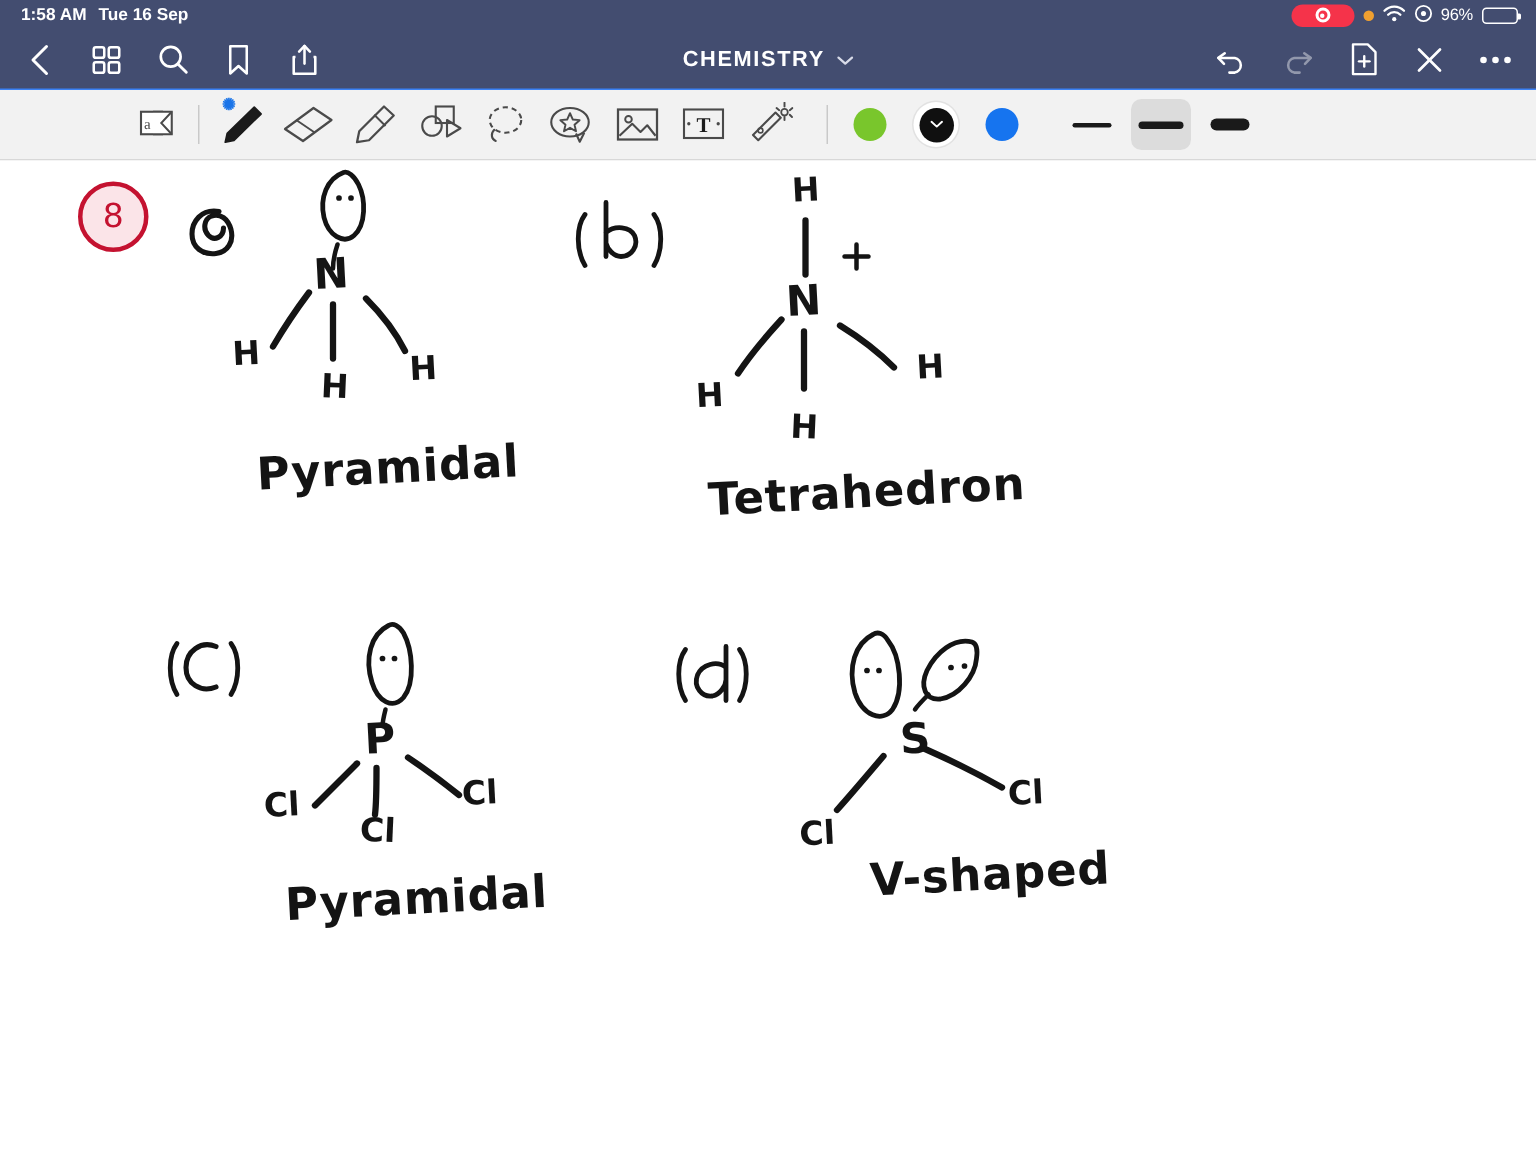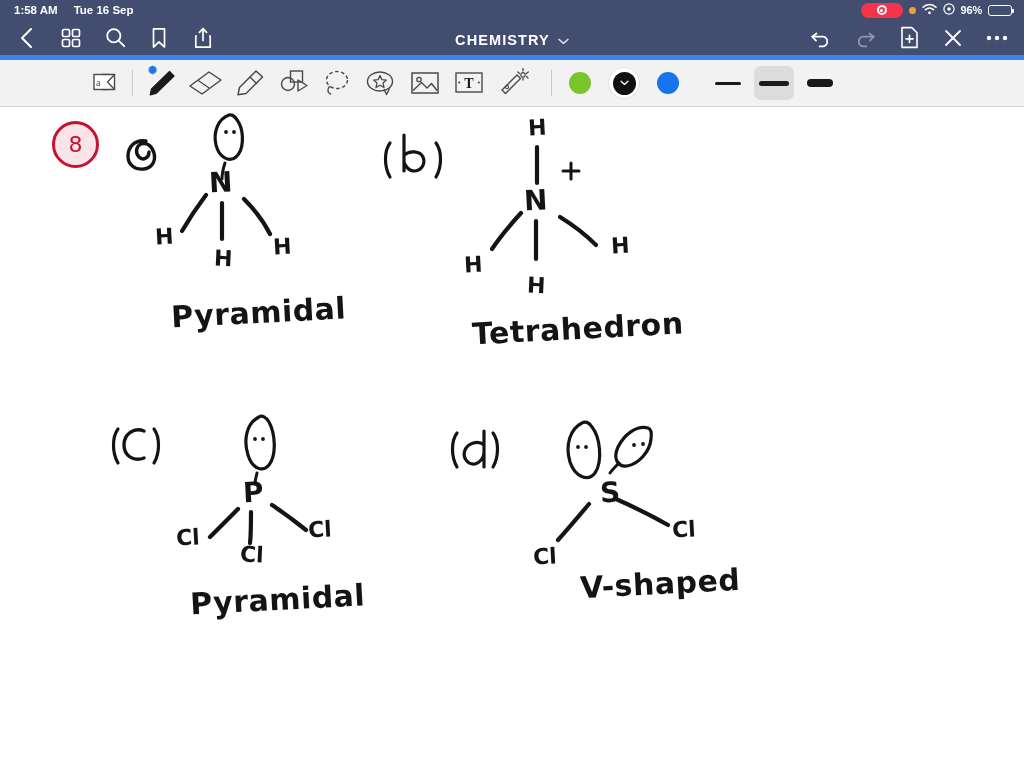--- a/index.html
+++ b/index.html
@@ -14,53 +14,53 @@
   
   .statusbar {
     position: absolute; top: 0; left: 0;
     width: 1024px; height: 20px;
     background: #434d70;
     display: flex; align-items: center;
     color: #ffffff;
     font-size: 11.5px; font-weight: bold;
     padding: 0 8px;
   }
-  .status-left { display: flex; align-items: center; gap: 16px; padding-left: 6px; }
+  .status-left { display: flex; align-items: center; gap: 8px; padding-left: 6px; }
   .status-right { margin-left: auto; display: flex; align-items: center; gap: 6px; padding-right: 4px; }
   .rec-pill {
     width: 42px; height: 15px; border-radius: 8px;
     background: #f5334a;
     display: flex; align-items: center; justify-content: center;
   }
   .rec-pill .inner-ring {
     width: 10px; height: 10px; border-radius: 50%;
     border: 2px solid #ffffff;
     display: flex; align-items: center; justify-content: center;
   }
   .rec-pill .inner-dot { width: 3px; height: 3px; border-radius: 50%; background: #ffffff; }
   .orange-dot { width: 7px; height: 7px; border-radius: 50%; background: #f0a030; }
-  .batt-pct { font-size: 11px; font-weight: bold; letter-spacing: -0.2px; }
+  .batt-pct { font-size: 11px; font-weight: normal; letter-spacing: -0.2px; }
   .batt {
     width: 24px; height: 11px; border: 1.3px solid #ffffff;
     border-radius: 3px; position: relative; padding: 1.2px;
   }
   .batt::after {
     content: ""; position: absolute; right: -3px; top: 3.4px;
     width: 2px; height: 4px; background: #ffffff; border-radius: 0 1px 1px 0;
   }
   .batt .fill { height: 100%; width: 96%; background: #ffffff; border-radius: 1px; }
 
   
   .navbar {
     position: absolute; top: 20px; left: 0;
     width: 1024px; height: 40px;
     background: #434d70;
     display: flex; align-items: center;
     padding: 0 14px;
-    border-bottom: 5px solid #3b82f6;
+    border-bottom: 1px solid #3b82f6;
   }
   .nav-left, .nav-right { display: flex; align-items: center; }
   .nav-left { gap: 18px; }
   .nav-right { gap: 18px; margin-left: auto; }
   .nav-btn {
     width: 26px; height: 26px;
     display: flex; align-items: center; justify-content: center;
     cursor: pointer;
   }
   .nav-btn svg { display: block; }

